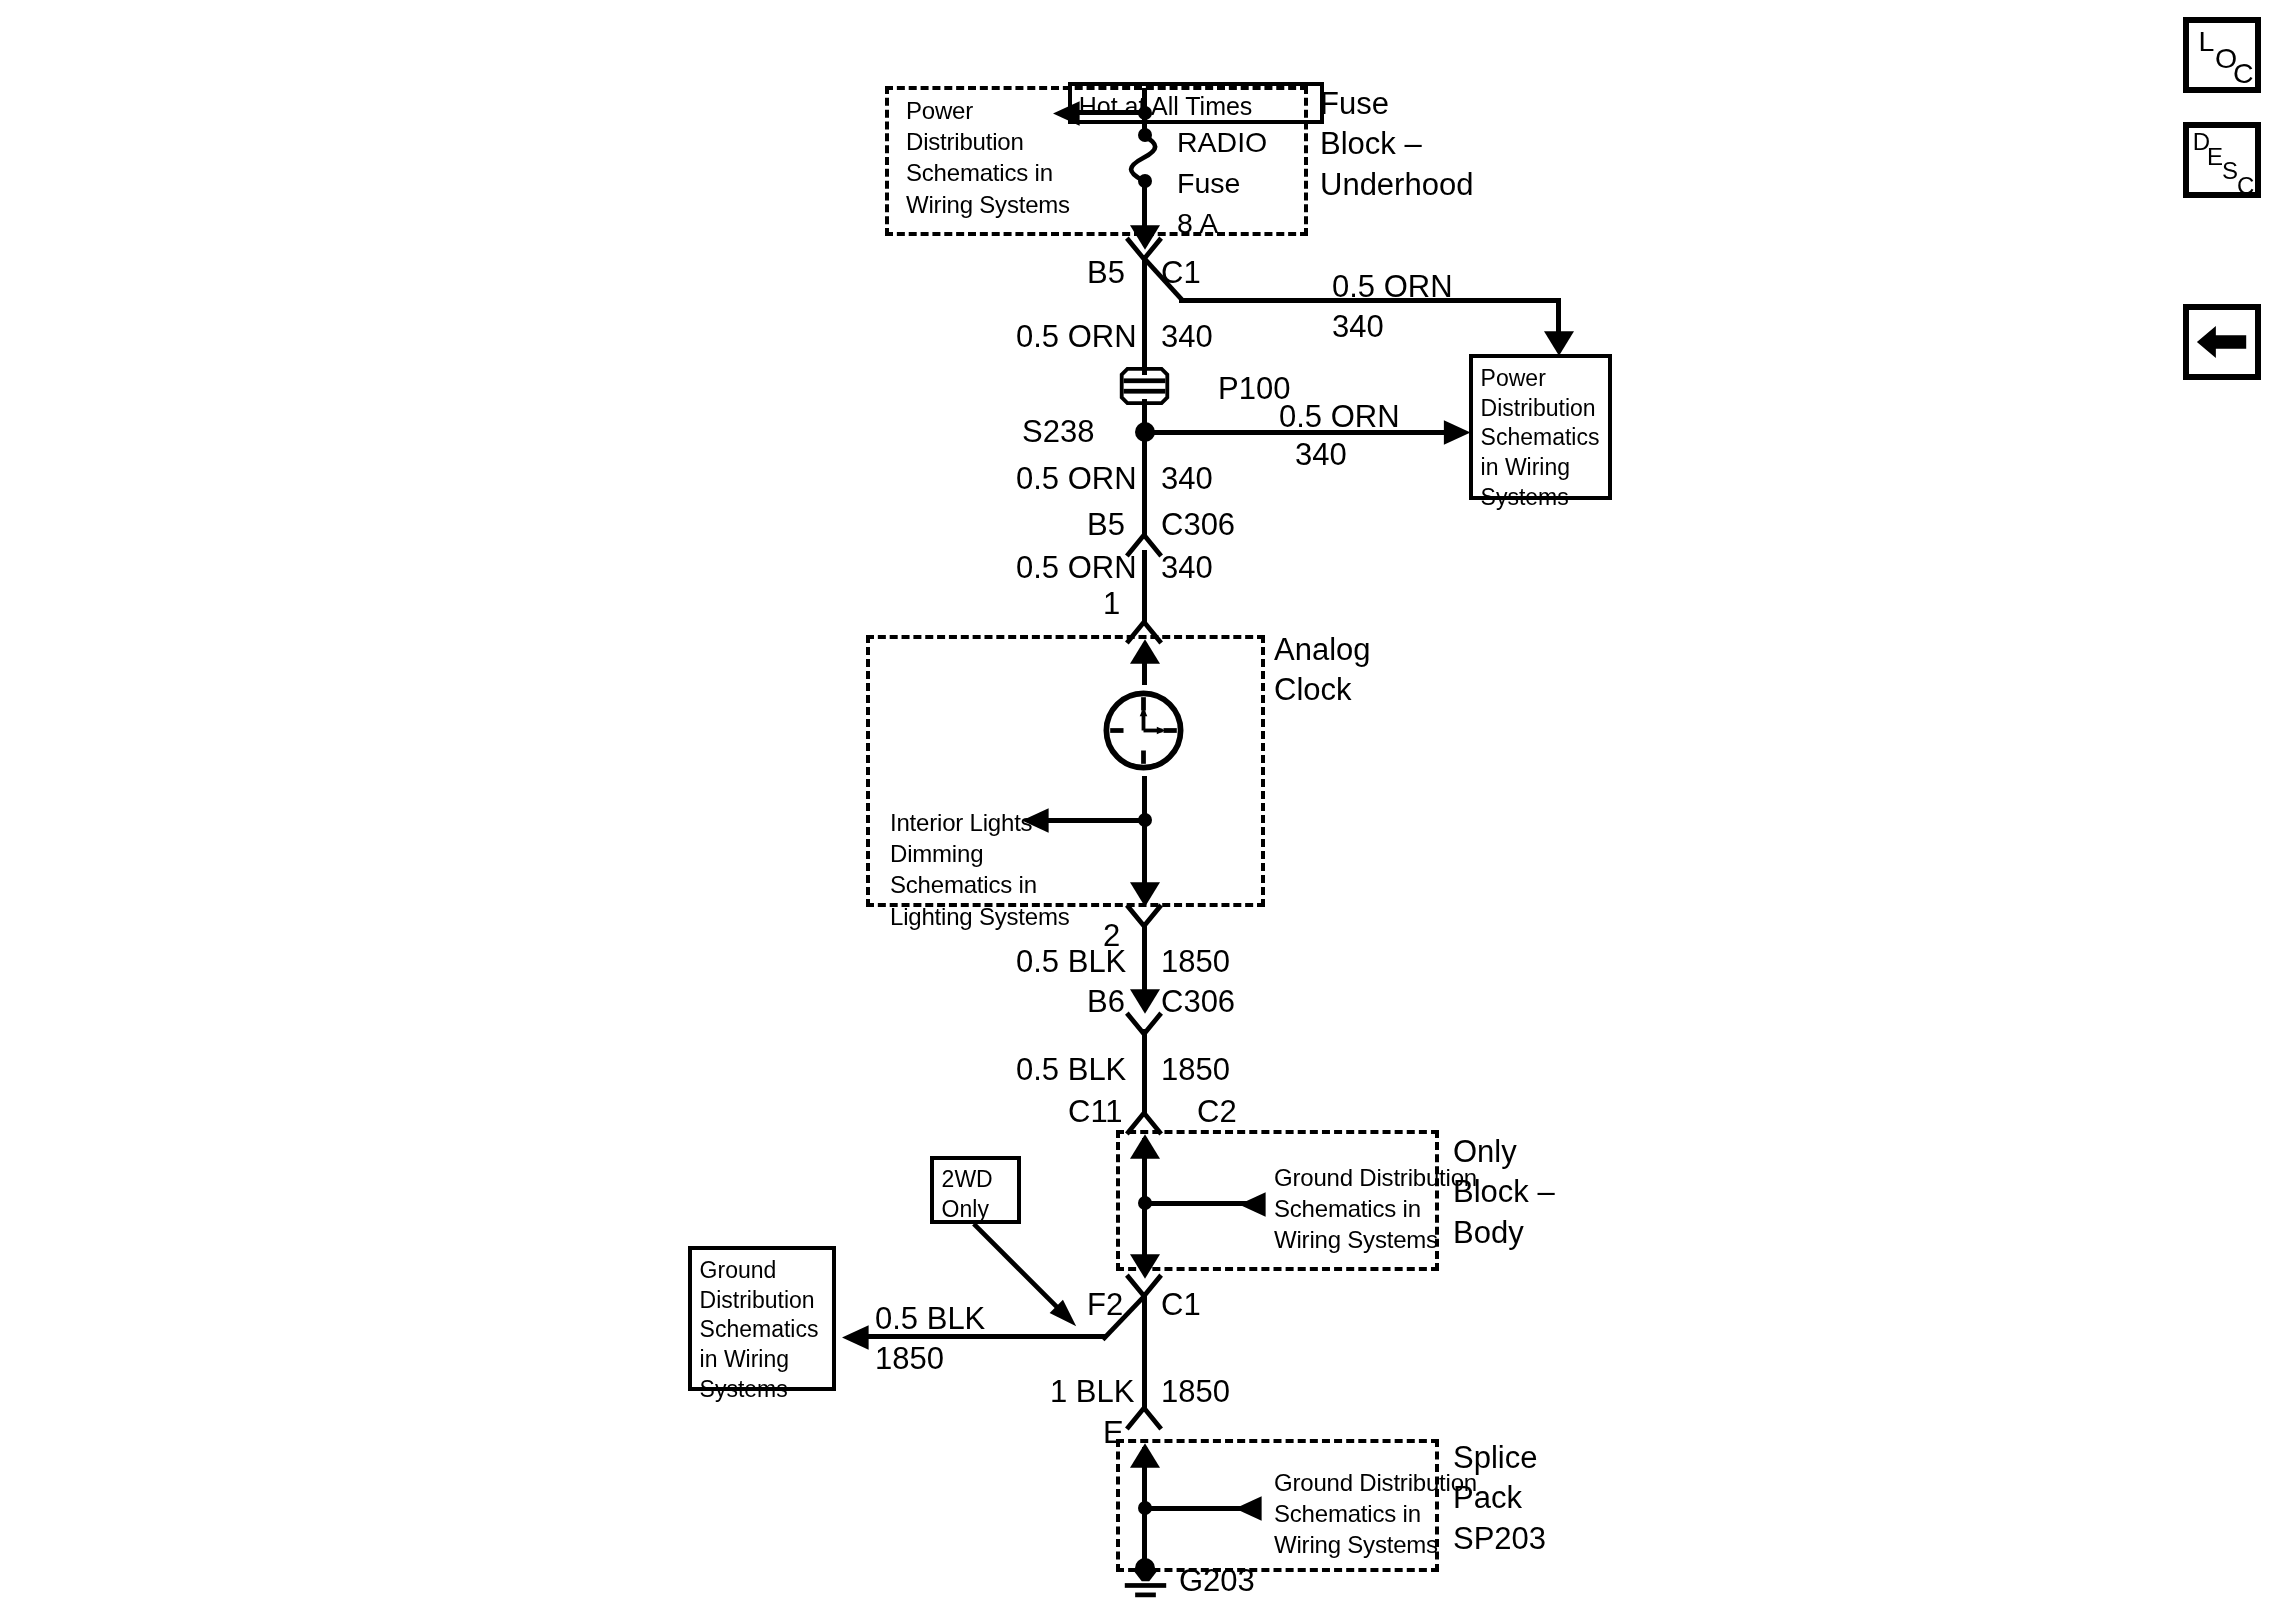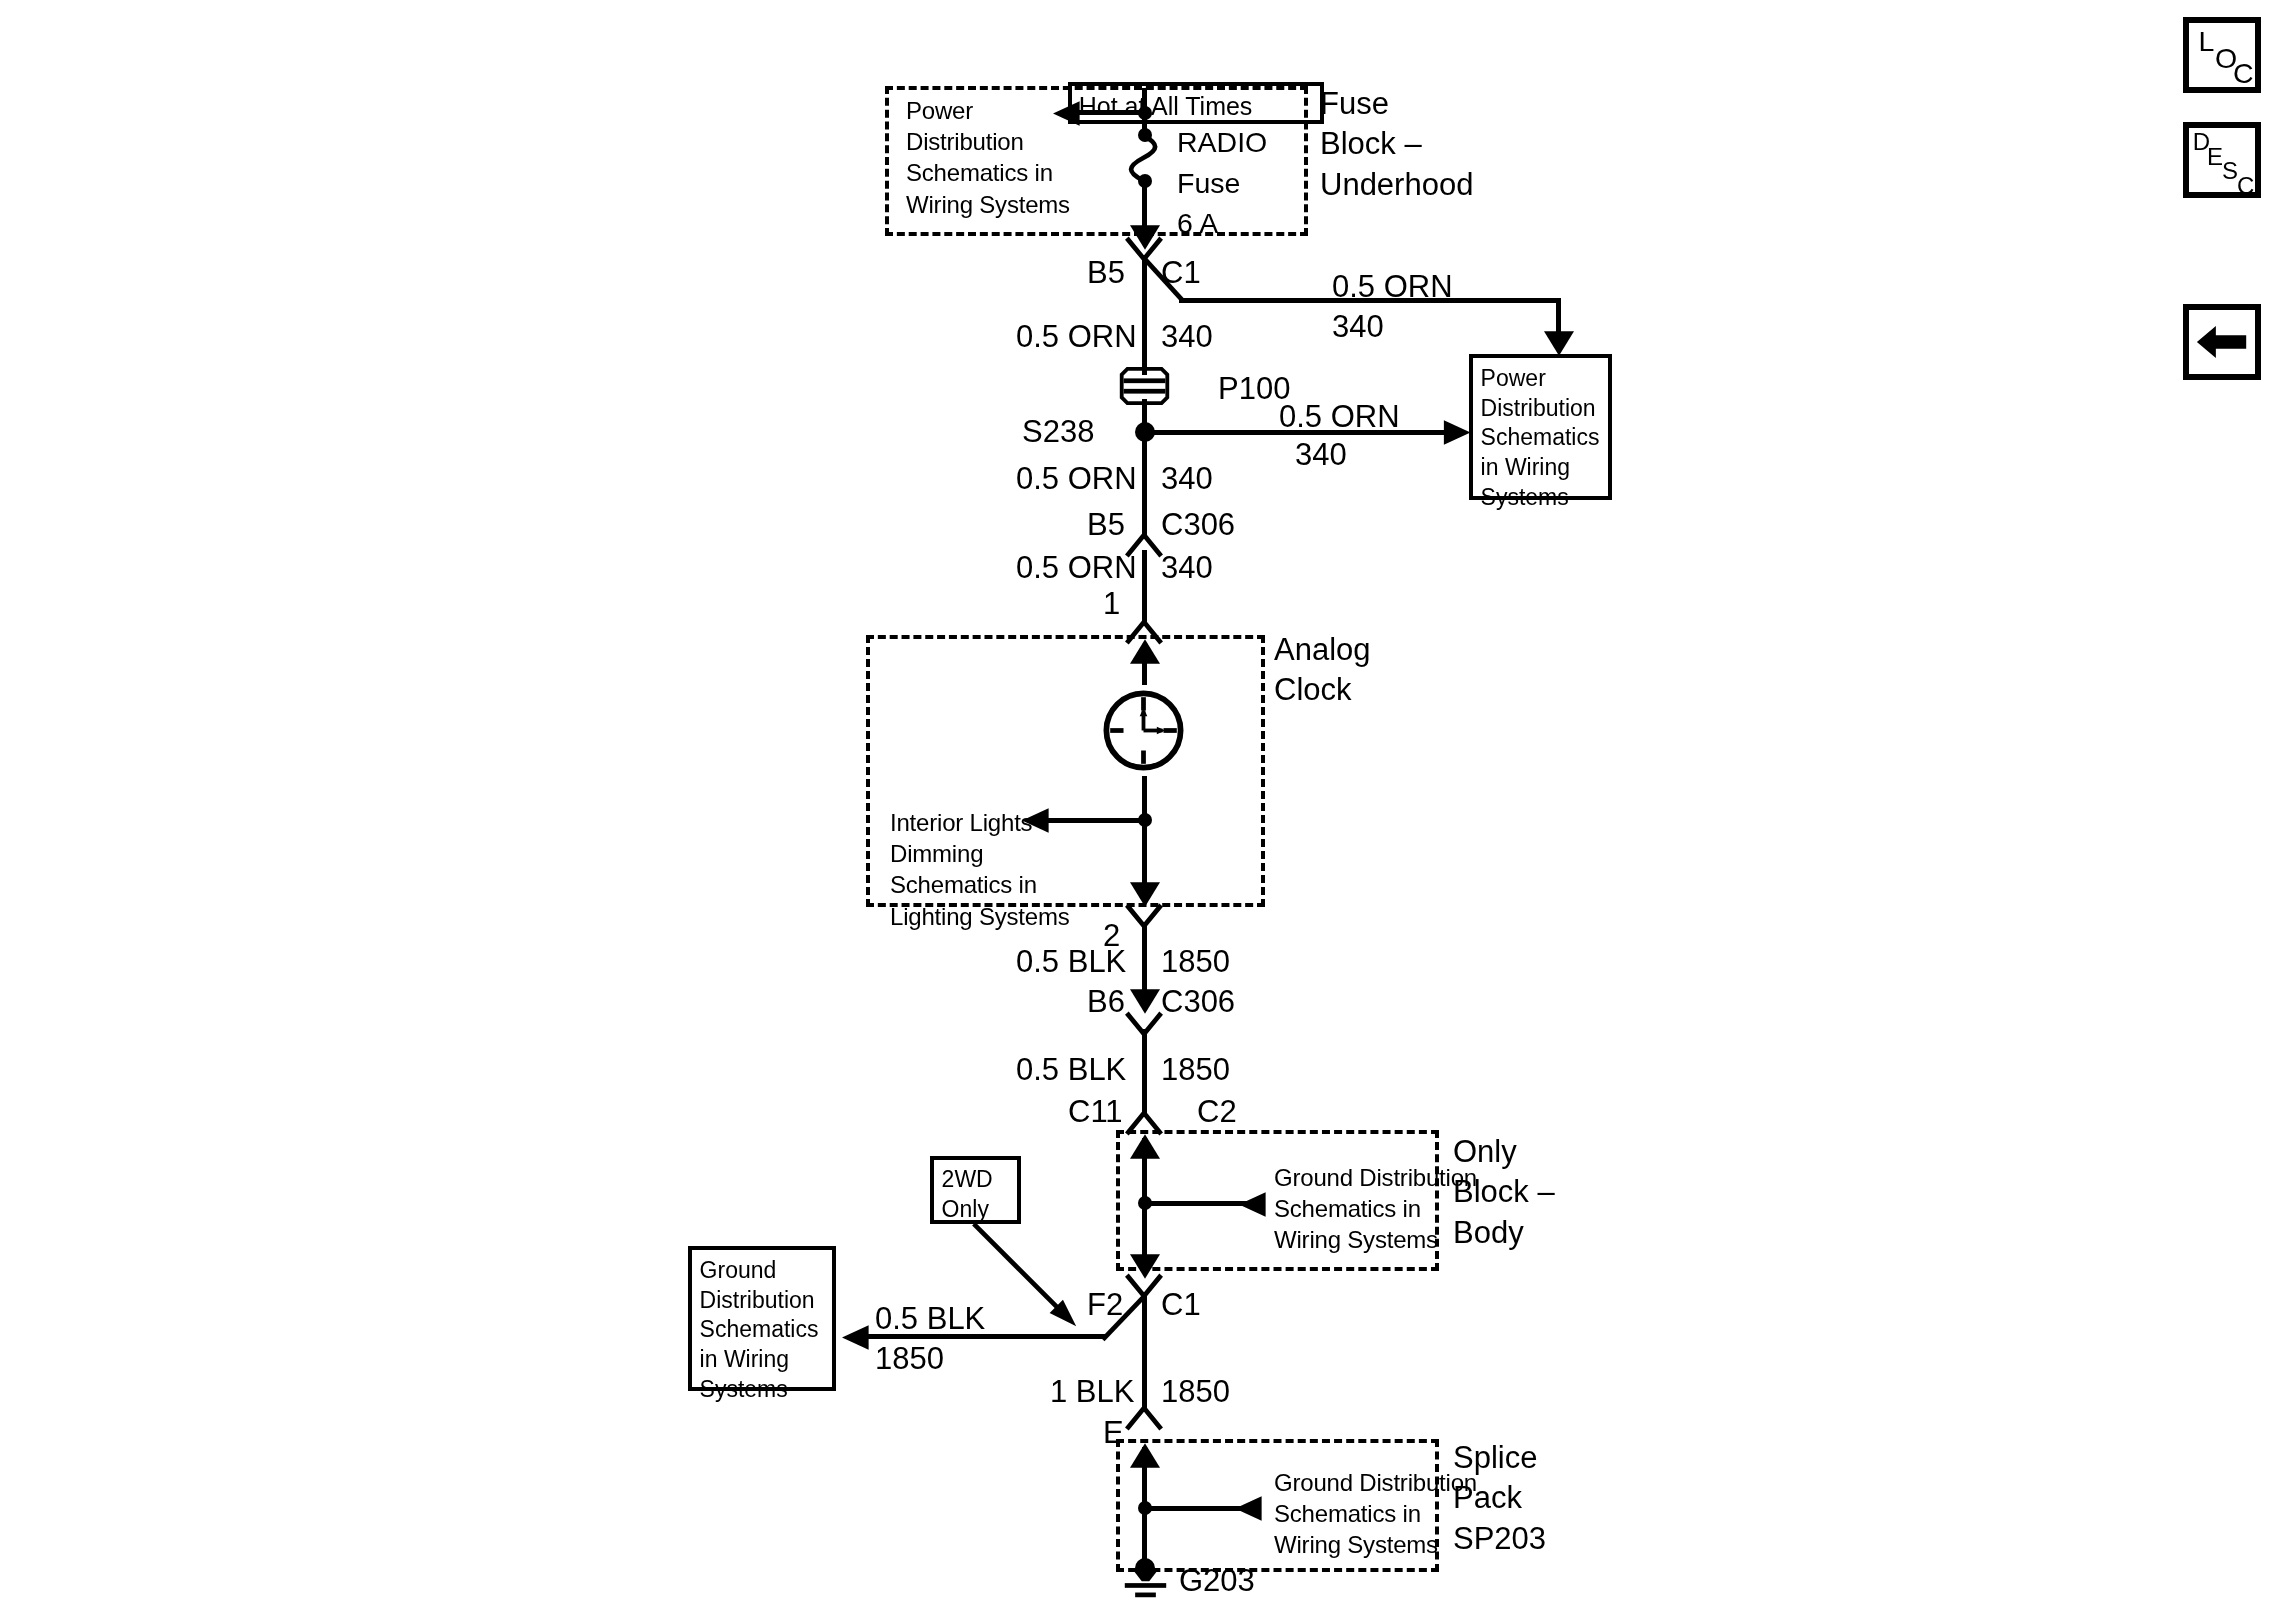--- a/index.html
+++ b/index.html
@@ -152,21 +152,21 @@
   <div class="dot-sm" style="left:1138px; top:174px;"></div>
   <div class="vwire" style="left:1142px; top:181px; height:55px;"></div>
   <span class="abs" style="left:1130px; top:225px;">
     <svg width="30" height="25" viewBox="0 0 32 26">
         <polygon points="16,26 0,0 32,0" fill="#000"></polygon>
       </svg>
   </span>
 
   <div class="lbl t-med" style="left:1177px; top:128px;">RADIO</div>
   <div class="lbl t-med" style="left:1177px; top:169px;">Fuse</div>
-  <div class="lbl t-med" style="left:1177px; top:209px;">6 A</div>
+  <div class="lbl t-med" style="left:1177px; top:209px;">8 A</div>
 
   <span class="abs" style="left:1124px; top:238px;">
     <svg width="40" height="25" viewBox="0 0 42 26">
       <polyline points="3,0 21,22 39,0" stroke="#000" stroke-width="5" fill="none"></polyline>
     </svg>
   </span>
   <div class="lbl t-big" style="left:1087px; top:257px;">B5</div>
   <div class="lbl t-big" style="left:1161px; top:257px;">C1</div>
 
   <div class="vwire" style="left:1142px; top:255px; height:120px;"></div>

